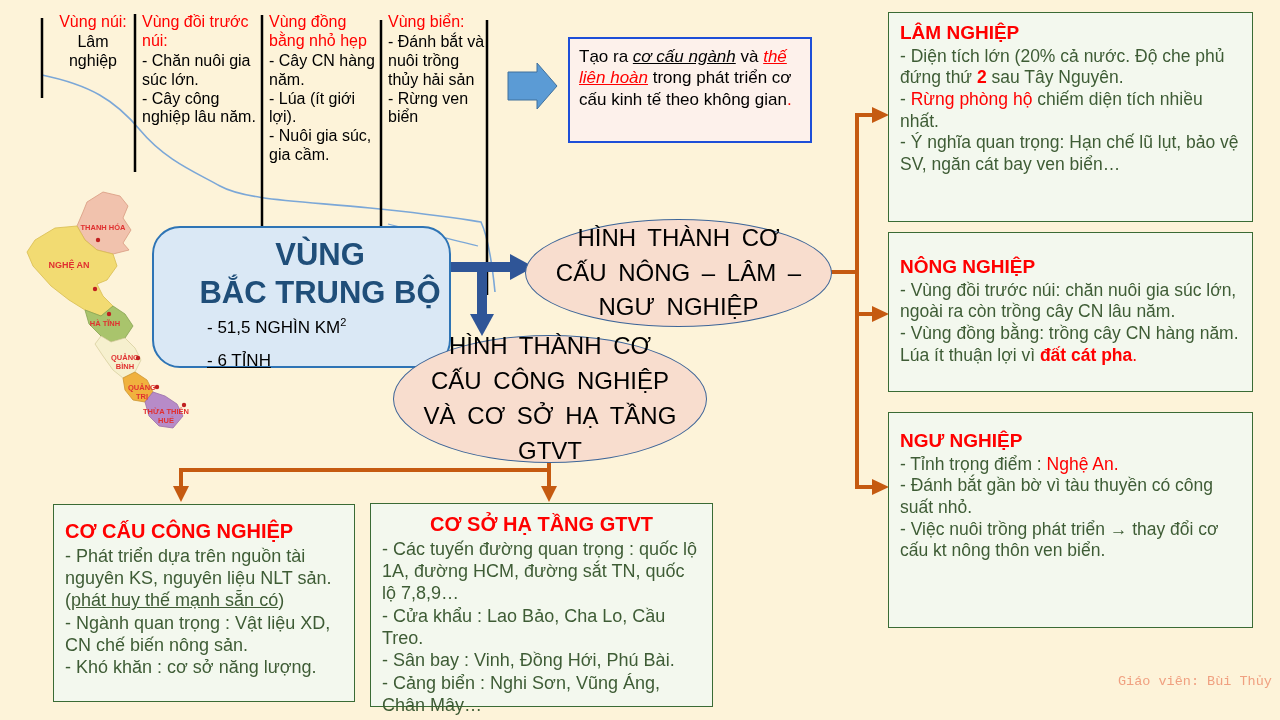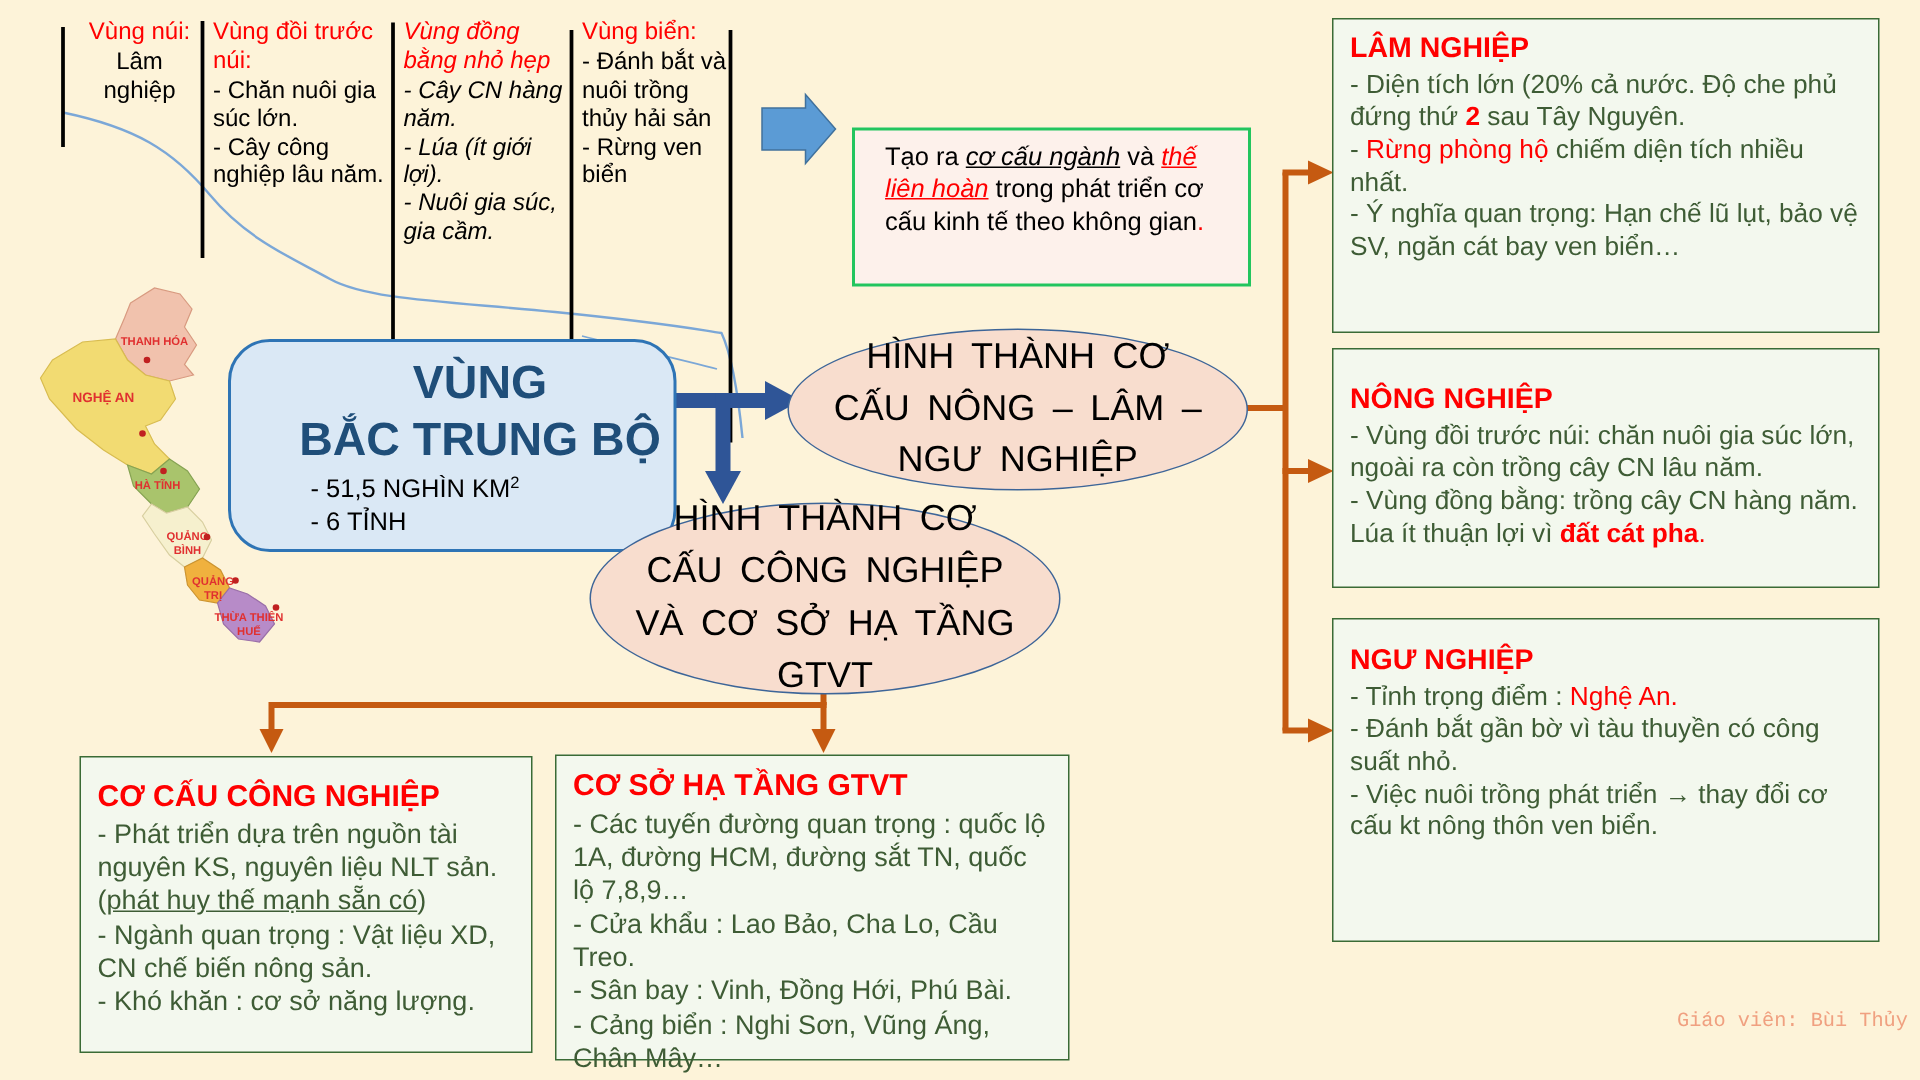--- a/index.html
+++ b/index.html
@@ -8,21 +8,21 @@
   svg.overlay{position:absolute;left:0;top:0;width:1280px;height:720px;z-index:1;}
   .layer{position:absolute;z-index:2;}
 
   
   .tcol{font-size:16px;line-height:1.18;color:#000;}
   .tcol .ttitle{color:#FF0000;margin-bottom:1px;}
   .tcol.center{text-align:center;}
   .rl{margin:0;}
 
   
-  .note{background:#FDF1EB;border:2px solid #22c55e;padding:7px 20px;font-size:17px;line-height:1.25;color:#000;margin-top:48px;}
+  .note{background:#FDF1EB;border:2px solid #1d4ed8;padding:7px 9px;font-size:17px;line-height:1.25;color:#000;}
   .red{color:#FF0000;}
   .bold{font-weight:700;}
   .ital{font-style:italic;}
   .under{text-decoration:underline;}
 
   
   .region{background:#DAE8F5;border:2.5px solid #2E74B5;border-radius:28px;color:#1F4E79;}
   .region .rt{font-size:31px;font-weight:700;text-align:center;line-height:1.22;}
   .region .rt:first-child{margin-top:8px;}
   .region .stats{color:#000;font-size:17px;margin:3px 0 0 16px;line-height:1.3;}
@@ -86,21 +86,21 @@
         <div class="rl"><span>Lâm nghiệp</span></div>
       </div>
   </div>
   <div class="layer tcol" style="left:142px;top:13px;width:118px;">
     <div class="ttitle">Vùng đồi trước núi:</div>
     <div>
         <div class="rl"><span>- Chăn nuôi gia súc lớn.</span></div>
         <div class="rl"><span>- Cây công nghiệp lâu năm.</span></div>
       </div>
   </div>
-  <div class="layer tcol" style="left:269px;top:13px;width:110px;font-style:italic;">
+  <div class="layer tcol" style="left:269px;top:13px;width:110px;">
     <div class="ttitle">Vùng đồng bằng nhỏ hẹp</div>
     <div>
         <div class="rl"><span>- Cây CN hàng năm.</span></div>
         <div class="rl"><span>- Lúa (ít giới lợi).</span></div>
         <div class="rl"><span>- Nuôi gia súc, gia cầm.</span></div>
       </div>
   </div>
   <div class="layer tcol" style="left:388px;top:13px;width:97px;">
     <div class="ttitle">Vùng biển:</div>
     <div>
@@ -137,21 +137,21 @@
     <circle cx="132" cy="199" r="2.2" fill="#C02020"></circle>
     <text class="mlabel" x="141" y="226" text-anchor="middle">THỪA THIÊN</text>
     <text class="mlabel" x="141" y="235" text-anchor="middle">HUẾ</text>
     <circle cx="159" cy="217" r="2.2" fill="#C02020"></circle>
   </svg>
 
   <div class="layer region" style="left:152px;top:226px;width:258px;height:138px;padding-left:37px;">
     <div class="rt">VÙNG</div>
     <div class="rt">BẮC TRUNG BỘ</div>
     <div class="stats"><span>- 51,5 NGHÌN KM</span><sup>2</sup></div>
-    <div class="stats" style="margin-top:0;">- 6 TỈNH</div>
+    <div class="stats" style="margin-top:12px;text-decoration:underline;">- 6 TỈNH</div>
   </div>
 
   <div class="layer ellipse" style="left:525px;top:219px;width:305px;height:106px;">
     <div>
         <div class="rl"><span>HÌNH THÀNH CƠ</span></div>
         <div class="rl"><span>CẤU NÔNG – LÂM –</span></div>
         <div class="rl"><span>NGƯ NGHIỆP</span></div>
       </div>
   </div>
   <div class="layer ellipse" style="left:393px;top:335px;width:312px;height:126px;">
@@ -189,21 +189,21 @@
 
   <div class="layer gbox" style="left:53px;top:504px;width:278px;height:180px;font-size:18px;">
     <div class="gtitle" style="font-size:20px;margin-top:6px;">CƠ CẤU CÔNG NGHIỆP</div>
     <div>
         <div class="rl"><span>- Phát triển dựa trên nguồn tài nguyên  KS, nguyên liệu NLT sản. (</span><span class="under">phát huy thế mạnh sẵn có</span><span>)</span></div>
         <div class="rl"><span>- Ngành quan trọng : Vật liệu XD, CN chế biến nông sản.</span></div>
         <div class="rl"><span>- Khó khăn : cơ sở năng lượng.</span></div>
       </div>
   </div>
   <div class="layer gbox" style="left:370px;top:503px;width:319px;height:186px;font-size:18px;">
-    <div class="gtitle" style="font-size:20px;">CƠ SỞ HẠ TẦNG GTVT</div>
+    <div class="gtitle" style="font-size:20px;text-align:center;">CƠ SỞ HẠ TẦNG GTVT</div>
     <div>
         <div class="rl"><span>- Các tuyến đường quan trọng : quốc lộ 1A, đường HCM, đường sắt TN, quốc lộ 7,8,9…</span></div>
         <div class="rl"><span>- Cửa khẩu : Lao Bảo, Cha Lo, Cầu Treo.</span></div>
         <div class="rl"><span>- Sân bay : Vinh, Đồng Hới, Phú Bài.</span></div>
         <div class="rl"><span>- Cảng biển : Nghi Sơn, Vũng Áng, Chân Mây…</span></div>
       </div>
   </div>
 
   <div class="layer credit" style="left:1118px;top:674px;">Giáo viên: Bùi Thủy</div>
 

